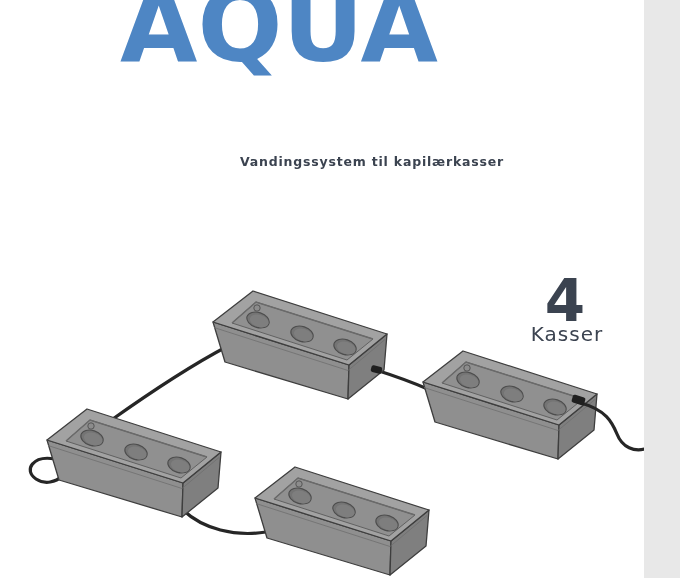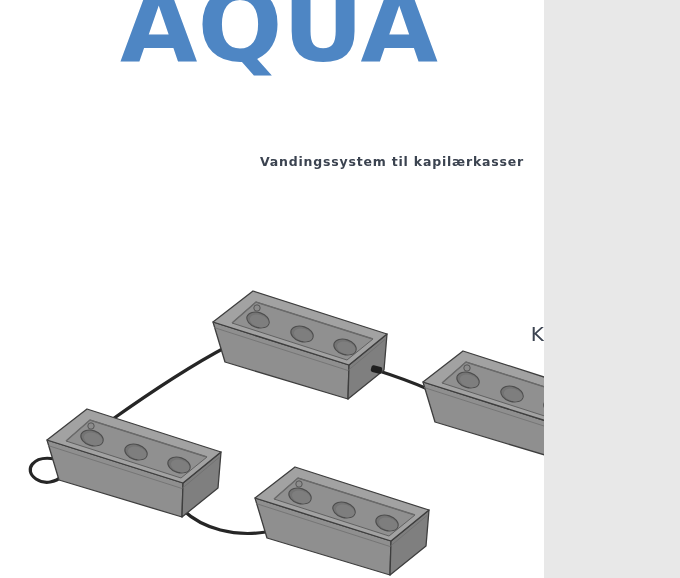--- a/index.html
+++ b/index.html
@@ -1,31 +1,31 @@
 <!DOCTYPE html>
 <html style="--background: #ffffff; --brand-blue: #4e86c4; --brand-dark: #3b4350; --box-top: #a2a2a2; --box-tray: #909090; --box-front: #8f8f8f; --box-right: #7f7f7f; --box-outline: #3e3e3e; --hole: #747474; --tube: #262626;"><head>
 <meta charset="utf-8">
 <style>
   html,body{margin:0;padding:0;background:#e8e8e8;}
   #page{
-    position:relative;width:544px;height:578px;background:var(--background,#fff);
+    position:relative;width:644px;height:578px;background:var(--background,#fff);
     overflow:hidden;font-family:"DejaVu Sans","Liberation Sans",sans-serif;
   }
   .abs{position:absolute;white-space:nowrap;line-height:1;}
   .ctr{transform:translateX(-50%);}
   #brand-top{
     left:279px;top:-23px;font-size:100px;font-weight:bold;letter-spacing:0px;
     color:var(--brand-blue,#4e86c4);
   }
   #brand-bottom{
     left:381px;top:65px;font-size:92px;font-weight:bold;letter-spacing:-1px;
     color:var(--brand-dark,#3b4350);
   }
   #tagline{
-    left:392px;top:156px;font-size:12.5px;font-weight:bold;letter-spacing:0.8px;
+    left:372px;top:156px;font-size:12.5px;font-weight:bold;letter-spacing:0.8px;
     color:var(--brand-dark,#3b4350);
   }
   #count-value{
     left:565px;top:272px;font-size:58px;font-weight:bold;
     color:var(--brand-dark,#3b4350);
   }
   #count-label{
     left:567px;top:324px;font-size:20px;font-weight:normal;letter-spacing:1px;
     color:var(--brand-dark,#3b4350);
   }

